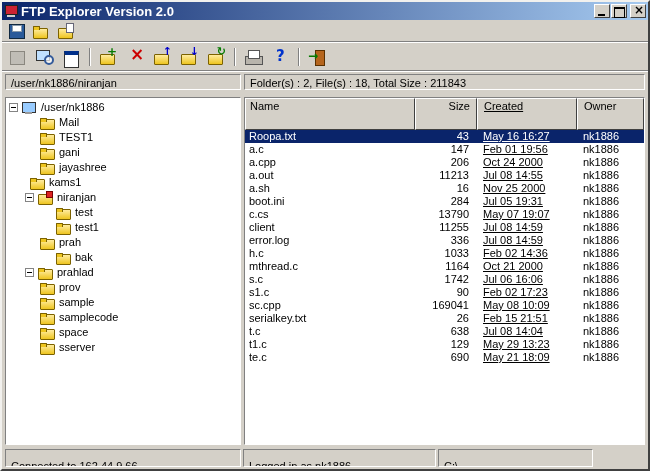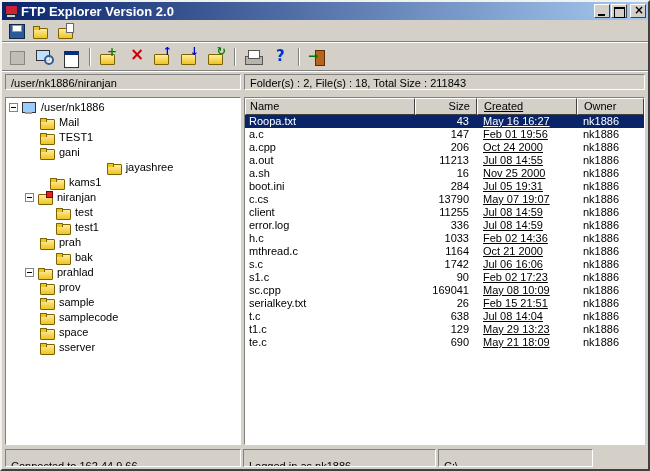--- a/index.html
+++ b/index.html
@@ -103,21 +103,21 @@
   .expander{ width:9px; height:9px; flex:none; border:1px solid #848484; background:#fff; position:relative; margin-right:3px; }
   .expander::before{ content:""; position:absolute; left:1px; top:3px; width:5px; height:1px; background:#000; }
   .expander-spacer{ width:14px; flex:none; }
   .ticon{ display:inline-block; width:17px; height:15px; position:relative; flex:none; margin-right:3px; }
   .ticon.folder-icon::before,.ticon.folder-current-icon::before{ top:4px; }
   .computer-icon::before{ content:""; position:absolute; left:1px; top:2px; width:12px; height:9px; border:1px solid #333; background:#9cf; }
   .computer-icon::after{ content:""; position:absolute; left:4px; top:12px; width:7px; height:2px; background:#999; }
   .tlabel{ font-size:11px; line-height:15px; }
 
   
-  .fhead{ display:flex; flex:none; height:17px; background:#b91c1c; }
+  .fhead{ display:flex; flex:none; height:32px; background:#b91c1c; }
   .hcell{ background:#d4d0c8; border:1px solid; border-color:#fff #404040 #404040 #fff;
     padding:1px 4px; font-size:11px; line-height:13px; white-space:nowrap; overflow:hidden; }
   .flist{ flex:1; overflow:hidden; }
   .frow{ display:flex; height:13px; line-height:13px; white-space:nowrap; cursor:default; }
   .fcell{ overflow:hidden; white-space:nowrap; }
   .c-name{ width:170px; flex:none; padding-left:4px; }
   .c-size{ width:62px; flex:none; text-align:right; padding-right:8px; }
   .c-created{ width:100px; flex:none; padding-left:6px;text-decoration:underline; }
   .c-owner{ flex:1; padding-left:6px; }
   .hcell.c-size{ padding-right:6px; }
@@ -224,26 +224,26 @@
         <div class="tree-row" style="padding-left: 19px;">
           <span class="expander-spacer"></span>
           <span class="ticon folder-icon"></span>
           <span class="tlabel">TEST1</span>
         </div>
         <div class="tree-row" style="padding-left: 19px;">
           <span class="expander-spacer"></span>
           <span class="ticon folder-icon"></span>
           <span class="tlabel">gani</span>
         </div>
-        <div class="tree-row" style="padding-left: 19px; justify-content: center;">
+        <div class="tree-row" style="padding-left: 19px;">
           <span class="expander-spacer"></span>
           <span class="ticon folder-icon"></span>
           <span class="tlabel">jayashree</span>
         </div>
-        <div class="tree-row" style="padding-left: 29px;">
+        <div class="tree-row" style="padding-left: 9px;">
           <span class="expander-spacer"></span>
           <span class="ticon folder-icon"></span>
           <span class="tlabel">kams1</span>
         </div>
         <div class="tree-row" style="padding-left: 19px;">
           <span class="expander"></span>
           <span class="ticon folder-current-icon"></span>
           <span class="tlabel">niranjan</span>
         </div>
         <div class="tree-row" style="padding-left: 35px;">

